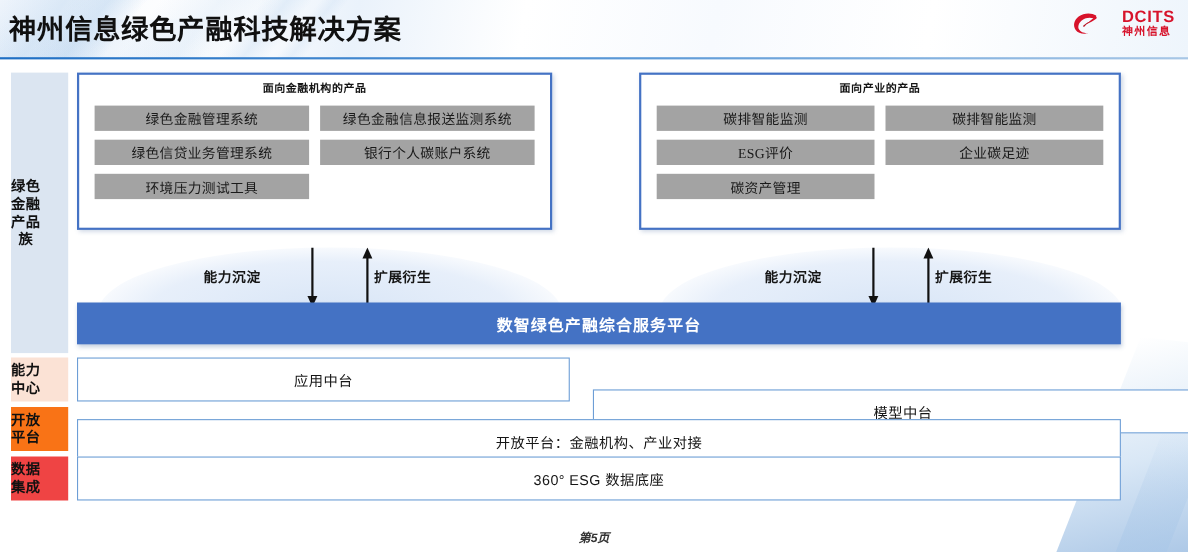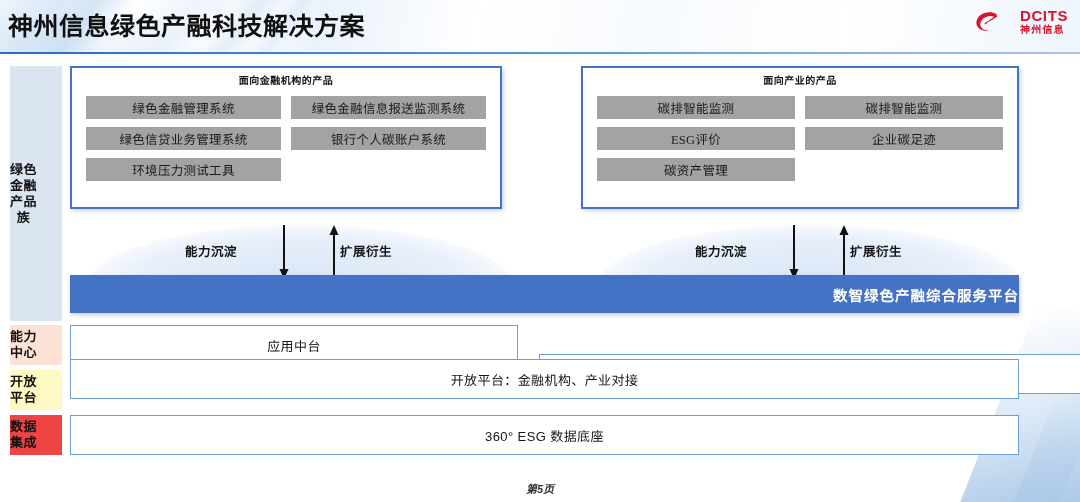--- a/index.html
+++ b/index.html
@@ -124,21 +124,21 @@
     justify-content: flex-start;
     text-align: center;
     font-weight: bold;
     font-size: 13px;
     line-height: 16px;
     color: #111;
     letter-spacing: .5px;
   }
   .side-products { top: 13px;  height: 255px; background: #dbe5f1; }
   .side-ability  { top: 272px; height: 40px;  background: #fbe2d5; }
-  .side-open     { top: 317px; height: 40px;  background: #fef9c3; }
+  .side-open     { top: 317px; height: 40px;  background: #f97316; }
   .side-data     { top: 362px; height: 40px;  background: #ef4444; }
 
   
   .panel {
     position: absolute;
     top: 13px;
     height: 143px;
     background: #ffffff;
     border: 2px solid #4472c4;
     box-shadow: 2px 2px 4px rgba(80,110,160,.28);
@@ -205,21 +205,21 @@
   .arrow { position: absolute; top: 2px; width: 12px; height: 54px; }
 
   
   .platform {
     position: absolute;
     left: 70px; top: 222px;
     width: 949px; height: 38px;
     background: #4472c4;
     display: flex;
     align-items: center;
-    justify-content: flex-end;
+    justify-content: center;
     color: #ffffff;
     font-size: 14.5px;
     font-weight: bold;
     letter-spacing: 1px;
     box-shadow: 1px 2px 4px rgba(60,95,150,.3);
   }
 
   
   .lrow {
     position: absolute;
@@ -229,21 +229,21 @@
     align-items: center;
     justify-content: center;
     font-size: 13px;
     color: #161616;
     letter-spacing: .4px;
     box-sizing: border-box;
     height: 40px;
   }
   .row-app   { left: 70px;  top: 272px; width: 448px; }
   .row-model { left: 539px; top: 272px; width: 564px; margin-top: 29px; }
-  .row-open  { left: 70px;  top: 306px; width: 949px; }
+  .row-open  { left: 70px;  top: 328px; width: 949px; }
   .row-data  { left: 70px;  top: 362px; width: 949px; }
 
   .footer {
     position: absolute;
     left: 0; bottom: 6px;
     width: 1080px;
     text-align: center;
     font-size: 11px;
     font-style: italic;
     font-weight: bold;

